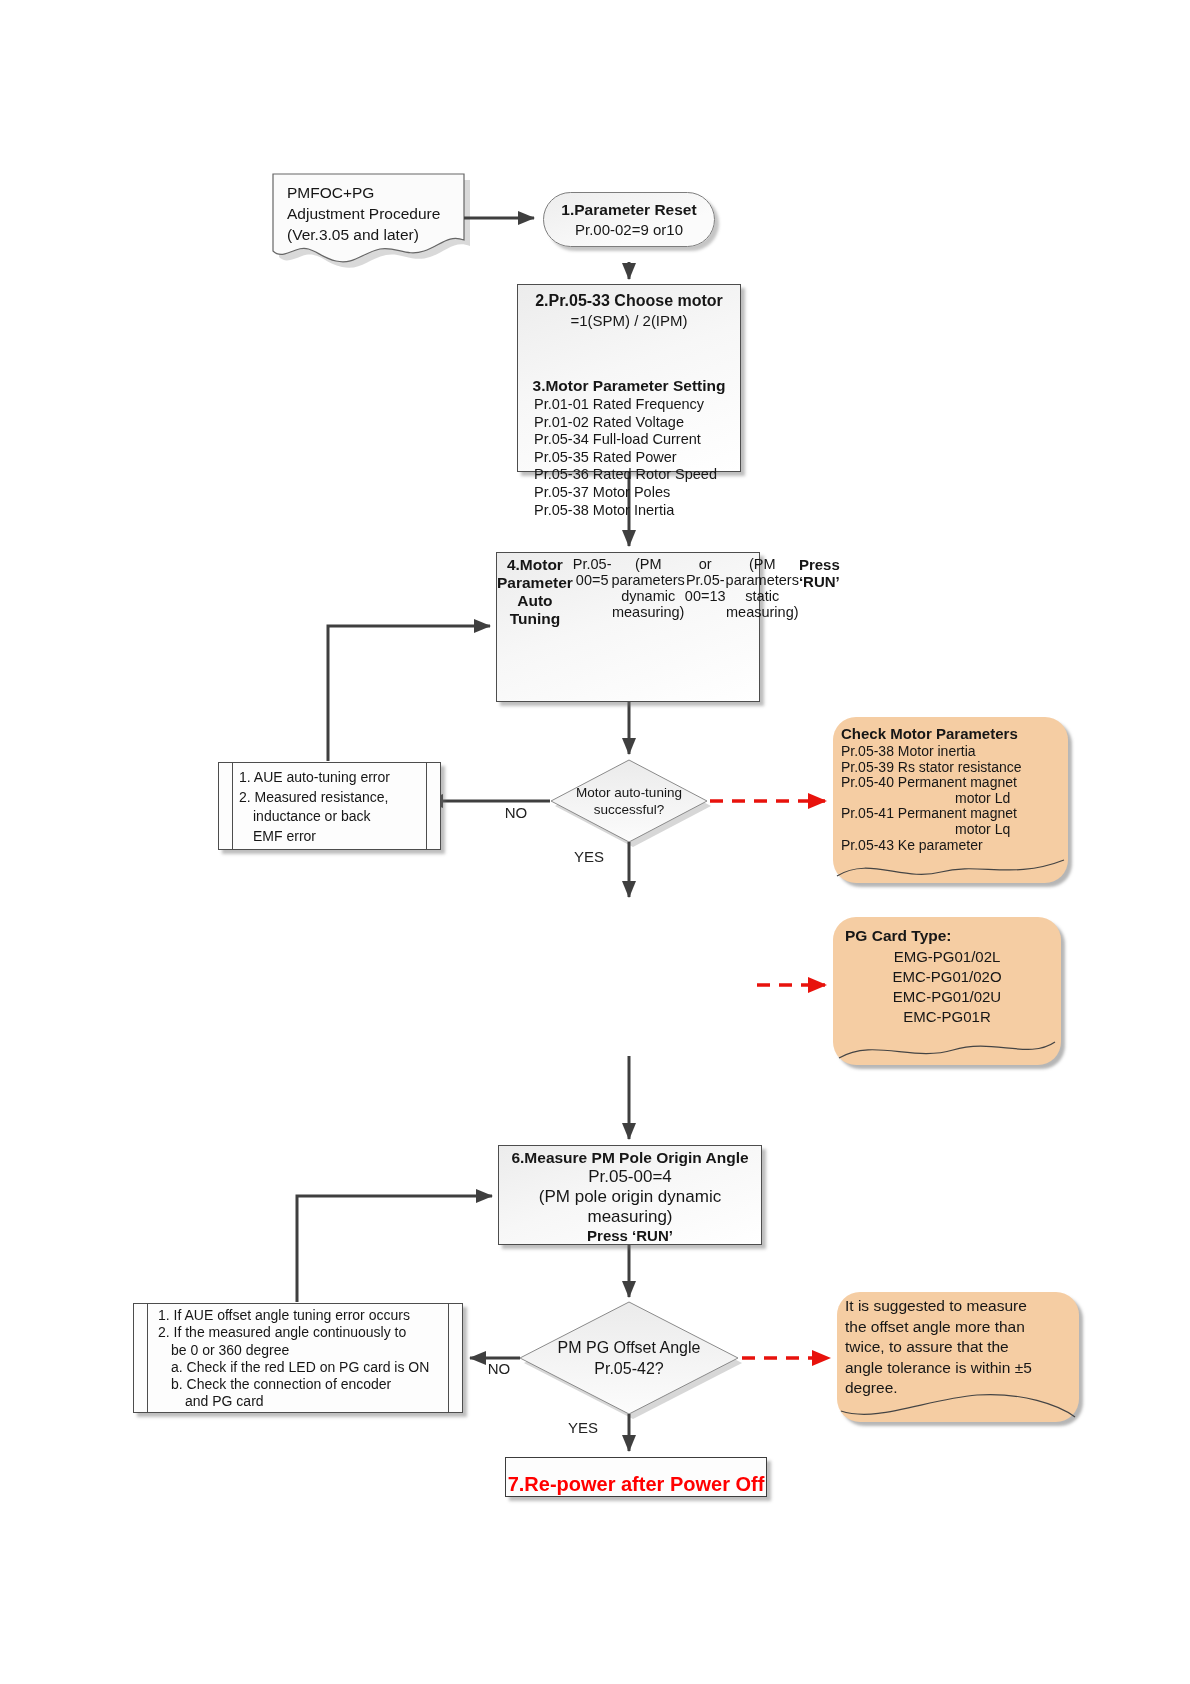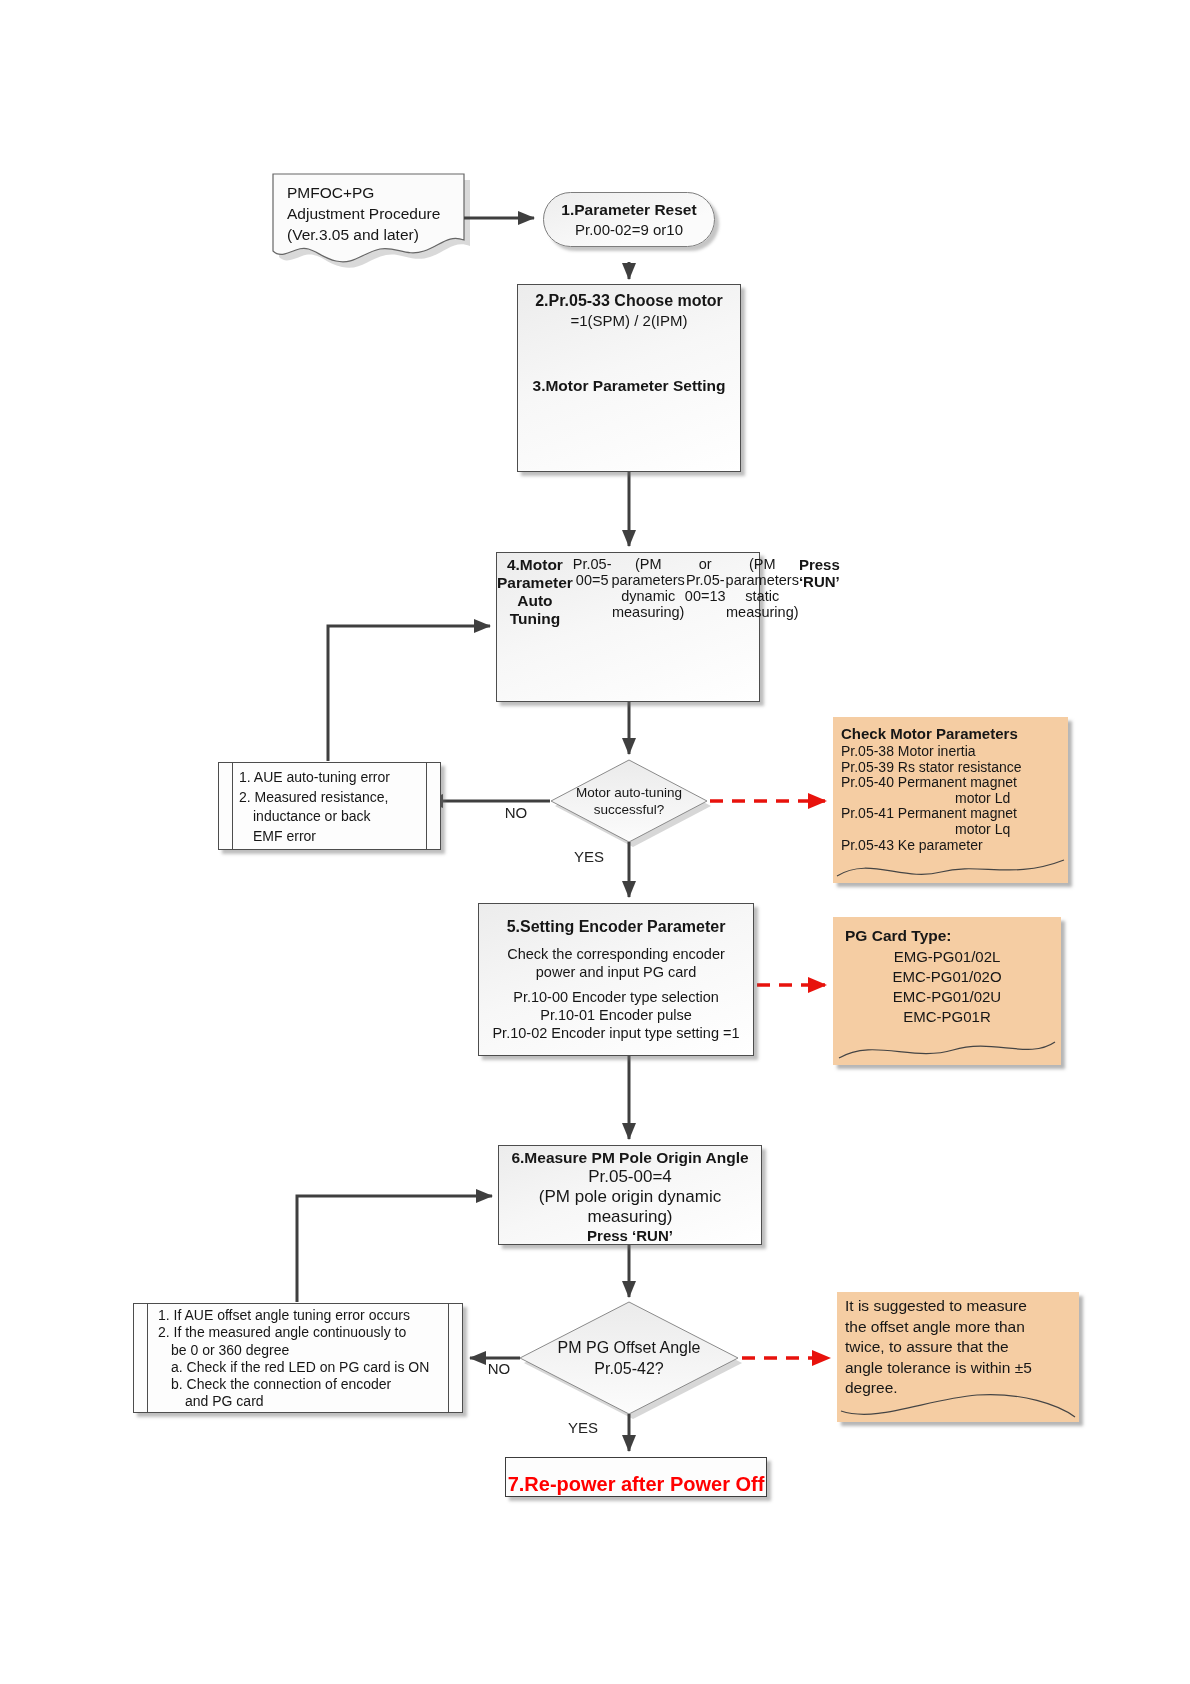--- a/index.html
+++ b/index.html
@@ -37,20 +37,21 @@
     border-left:1px solid #4d4d4d;
   }
   .predef::before { left:13px; }
   .predef::after { right:13px; }
 
   
   .note {
     background:#f5cda3;
     box-shadow:4px 4px 3px rgba(110,110,110,0.5);
     position:absolute;
+    border-radius:23px;
   }
   .wave { position:absolute; left:0; bottom:1px; }
 
   .doc-text { position:absolute; text-align:left; font-size:15.5px; line-height:21px; }
 
   .b { font-weight:bold; }
   .dtext { position:absolute; transform:translate(-50%,-50%); text-align:center; white-space:nowrap; }
   .lbl { position:absolute; font-size:15px; color:#222; text-align:center; }
 
   
@@ -166,20 +167,29 @@
 
   <div class="node stadium" style="left:543px; top:192px; width:172px; height:55px;">
     <div class="b" style="font-size:15.5px; line-height:21px;">1.Parameter Reset</div>
     <div style="font-size:15px; line-height:20px;">Pr.00-02=9 or10</div>
   </div>
 
   <div class="node process box23">
     <div class="b t2">2.Pr.05-33 Choose motor</div>
     <div class="v2">=1(SPM) / 2(IPM)</div>
     <div class="b t3">3.Motor Parameter Setting</div>
+    <div class="params">
+      <div>Pr.01-01 Rated Frequency</div>
+      <div>Pr.01-02 Rated Voltage</div>
+      <div>Pr.05-34 Full-load Current</div>
+      <div>Pr.05-35 Rated Power</div>
+      <div>Pr.05-36 Rated Rotor Speed</div>
+      <div>Pr.05-37 Motor Poles</div>
+      <div>Pr.05-38 Motor Inertia</div>
+    </div>
   </div>
 
   <div class="node process box4">
     <div class="b t">4.Motor Parameter Auto Tuning</div>
     <div class="l">Pr.05-00=5</div>
     <div class="l">(PM parameters dynamic measuring)</div>
     <div class="l">or Pr.05-00=13</div>
     <div class="l">(PM parameters static measuring)</div>
     <div class="b" style="font-size:15px;">Press  ‘RUN’</div>
   </div>
@@ -205,28 +215,20 @@
     <div class="l">Pr.05-40 Permanent magnet</div>
     <div class="l sub">motor Ld</div>
     <div class="l">Pr.05-41 Permanent magnet</div>
     <div class="l sub">motor Lq</div>
     <div class="l">Pr.05-43 Ke parameter</div>
     <svg class="wave" width="235" height="30">
       <path d="M4,24 C36,4 70,30 108,20 C146,10 180,28 231,8" stroke="#444" stroke-width="1.2" fill="none"></path>
     </svg>
   </div>
 
-  <div class="node process box5">
-    <div class="b t">5.Setting Encoder Parameter</div>
-    <div class="l">Check the corresponding encoder</div>
-    <div class="l" style="margin-top:-8px;">power and input PG card</div>
-    <div class="l">Pr.10-00 Encoder type selection</div>
-    <div class="l" style="margin-top:-8px;">Pr.10-01 Encoder pulse</div>
-    <div class="l" style="margin-top:-8px;">Pr.10-02 Encoder input type setting =1</div>
-  </div>
 
   <div class="note note2">
     <div class="b t">PG Card Type:</div>
     <div class="items">
       <div>EMG-PG01/02L</div>
       <div>EMC-PG01/02O</div>
       <div>EMC-PG01/02U</div>
       <div>EMC-PG01R</div>
     </div>
     <svg class="wave" width="228" height="32">

